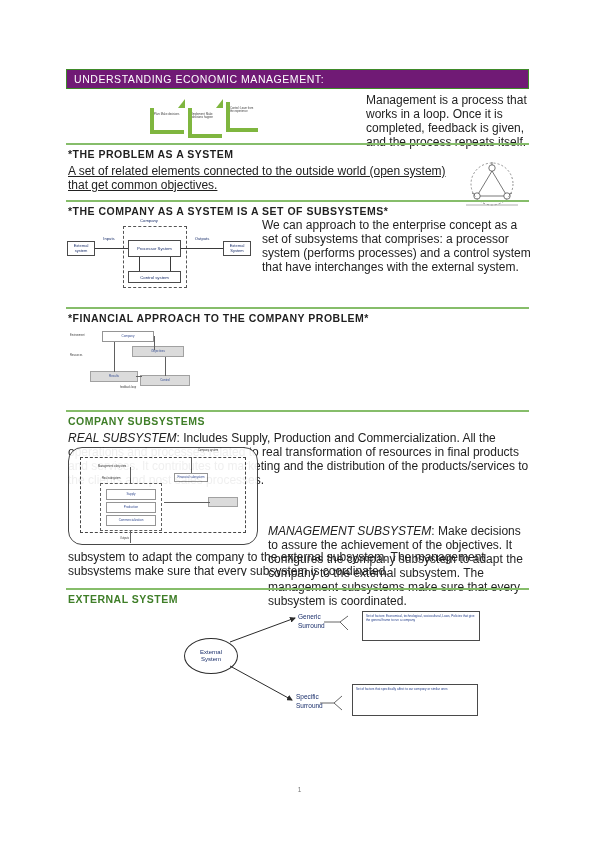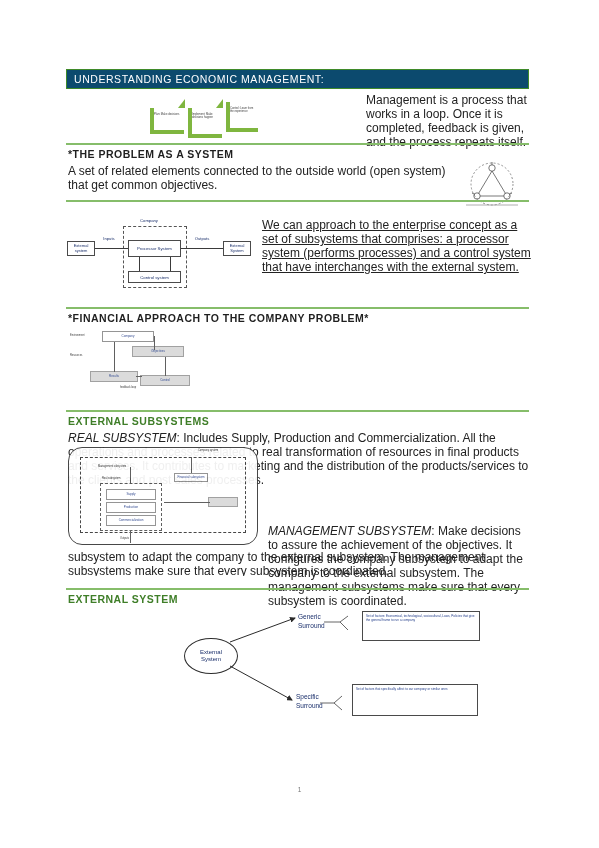--- a/index.html
+++ b/index.html
@@ -7,21 +7,21 @@
     width:599px;height:848px;position:relative;overflow:hidden;
     font-family:"Liberation Sans", sans-serif;
     color:#1a1a1a;
     -webkit-font-smoothing:antialiased;
   }
   .page{position:absolute;left:0;top:0;width:599px;height:848px;background:#fff;}
 
   
   .titlebar{
     position:absolute;left:66px;top:69px;width:463px;height:20px;
-    background:#0c4a6e;
+    background:#701a75;
     border:1px solid #3f8a2a;
     box-sizing:border-box;
   }
   .titlebar span{
     position:absolute;left:7px;top:3px;
     font-size:10.5px;letter-spacing:.55px;color:#ffffff;
     font-weight:400;
   }
 
   
@@ -126,38 +126,39 @@
       <div class="bar" style="left:0px;width:32px;top:6px;"></div>
       <div class="body" style="left:0px;top:6px;width:32px;height:30px;"></div>
       <div class="lbl" style="left:4px;top:11px;">Control: Learn from the experience</div>
     </div>
   </div>
 
   <div class="body-t" style="left:366px;top:93px;width:168px;">Management is a process that works in a loop. Once it is completed, feedback is given, and the process repeats itself.</div>
 
   <div class="rule" style="top:143px;"></div>
   <div class="h-sec" style="top:148px;">*THE PROBLEM AS A SYSTEM</div>
-  <div class="body-t" style="left:68px;top:164px;width:395px;">A set of related elements connected to the outside world (open system) that get common objectives.</div>
+  <div class="body-t" style="left:68px;top:164px;width:395px;text-decoration:underline;">A set of related elements connected to the outside world (open system) that get common objectives.</div>
 
   <svg class="glyph" viewBox="0 0 52 48">
     <circle cx="26" cy="24" r="21" fill="none" stroke="#777" stroke-width="0.8" stroke-dasharray="2 2"></circle>
     <circle cx="26" cy="8" r="3.2" fill="none" stroke="#555" stroke-width="0.8"></circle>
     <circle cx="11" cy="36" r="3.2" fill="none" stroke="#555" stroke-width="0.8"></circle>
     <circle cx="41" cy="36" r="3.2" fill="none" stroke="#555" stroke-width="0.8"></circle>
     <line x1="26" y1="11" x2="12.5" y2="33.5" stroke="#555" stroke-width="0.8"></line>
     <line x1="26" y1="11" x2="39.5" y2="33.5" stroke="#555" stroke-width="0.8"></line>
     <line x1="14" y1="36" x2="38" y2="36" stroke="#555" stroke-width="0.8"></line>
     <line x1="26" y1="2" x2="26" y2="5" stroke="#555" stroke-width="0.8"></line>
     <line x1="6" y1="33" x2="9" y2="34.5" stroke="#555" stroke-width="0.8"></line>
     <line x1="46" y1="33" x2="43" y2="34.5" stroke="#555" stroke-width="0.8"></line>
     <line x1="0" y1="45" x2="52" y2="45" stroke="#9a9a9a" stroke-width="0.8"></line>
   </svg>
 
   <div class="rule" style="top:200px;"></div>
-  <div class="body-t" style="left:262px;top:218px;width:270px;text-decoration:underline;">We can approach to the enterprise concept as a set of subsystems that comprises: a processor system (performs processes) and a control system that have interchanges with the external system.</div>
+  <div class="h-sec" style="top:205px;">*THE COMPANY AS A SYSTEM IS A SET OF SUBSYSTEMS*</div>
+  <div class="body-t" style="left:262px;top:218px;width:270px;">We can approach to the enterprise concept as a set of subsystems that comprises: a processor system (performs processes) and a control system that have interchanges with the external system.</div>
 
   <div class="dg" style="left:66px;top:218px;width:195px;height:72px;">
     <div class="dlabel" style="left:58px;top:0px;width:50px;font-size:4.2px;">Company</div>
 
     <div class="dashed" style="left:57px;top:8px;width:64px;height:62px;"></div>
 
     <div class="dbox" style="left:1px;top:23px;width:28px;height:15px;">
       <span style="font-size:4px;line-height:4.6px;">External system</span>
     </div>
 
@@ -206,21 +207,21 @@
     </div>
 
     <div class="bline" style="left:84px;top:8px;width:1px;height:14px;"></div>
     <div class="bline" style="left:44px;top:14px;width:1px;height:30px;"></div>
     <div class="bline" style="left:95px;top:29px;width:1px;height:19px;"></div>
     <div class="bline" style="left:66px;top:48px;width:6px;height:1px;"></div>
     <div class="btxt2" style="left:50px;top:58px;">feedback loop</div>
   </div>
 
   <div class="rule" style="top:410px;"></div>
-  <div class="h-sec h-green" style="top:415px;">EXTERNAL SUBSYSTEMS</div>
+  <div class="h-sec h-green" style="top:415px;">COMPANY SUBSYSTEMS</div>
 
   <div class="body-t" style="left:68px;top:431px;width:463px;">
     <em>REAL SUBSYSTEM</em><span>: Includes Supply, Production and Commercialization. All the operations and processes related to real transformation of resources in final products and services. It contributes to marketing and the distribution of the products/services to the clients and post sales processes.</span>
   </div>
 
 
   <div class="body-t" style="left:268px;top:524px;width:265px;">
     <em>MANAGEMENT SUBSYSTEM</em><span>: Make decisions to assure the achievement of the objectives. It configures the company subsystem to adapt the company to the external subsystem. The management subsystems make sure that every subsystem is coordinated.</span>
   </div>
 

